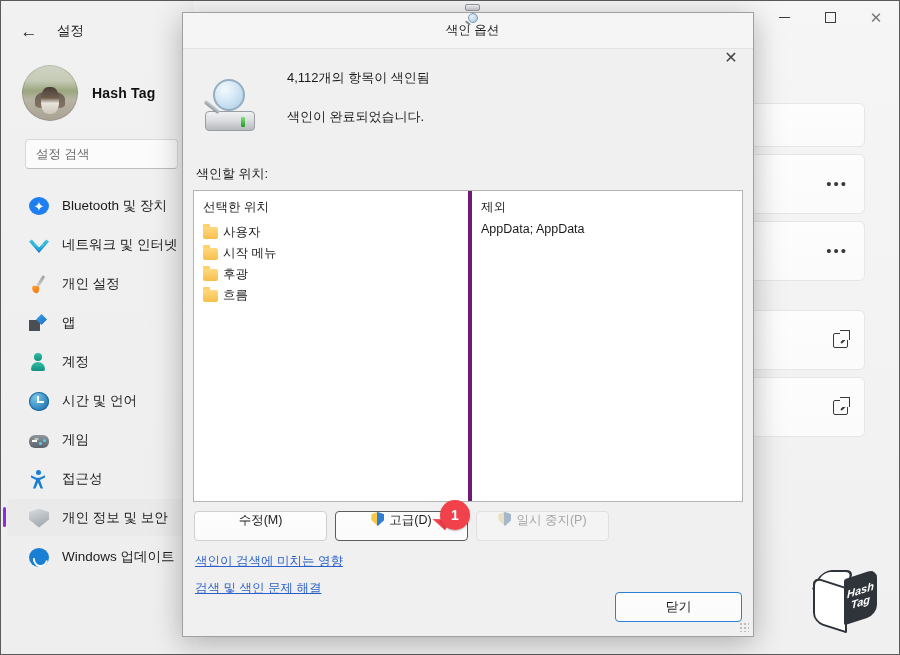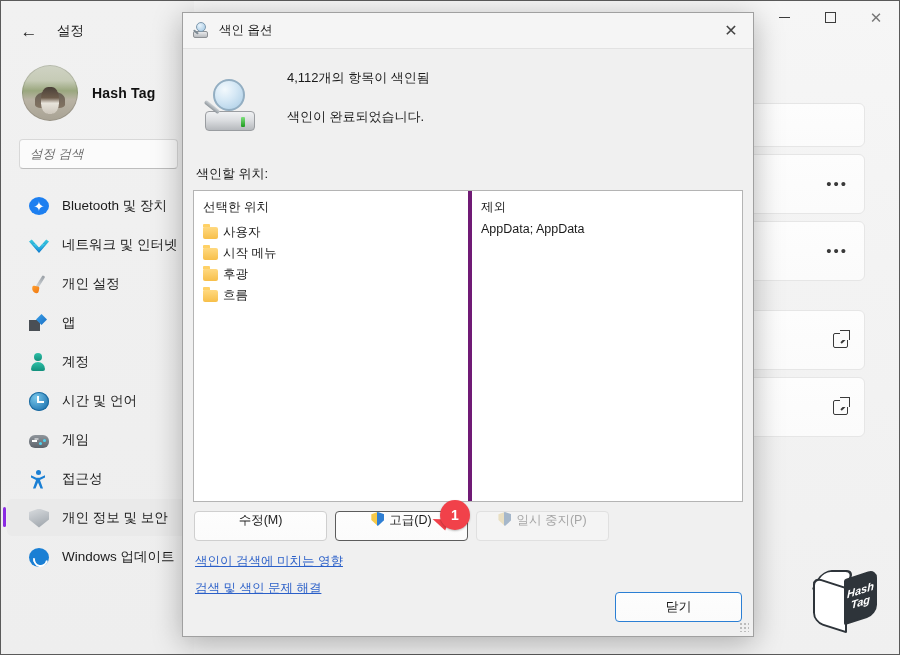--- a/index.html
+++ b/index.html
@@ -67,21 +67,21 @@
   .avatar::before{
     content:"";
     position:absolute; left:24%; top:46%;
     width:52%; height:30%;
     background: linear-gradient(180deg,#5a5048,#7a6a58);
     border-radius: 50% 50% 20% 20%;
     opacity:.85;
   }
   .profile-name { font-size: 14px; font-weight: 700; color: #111; letter-spacing: .2px; }
 
-  .search-wrap { padding: 0 16px 0 18px; font-style: italic; }
+  .search-wrap { padding: 0 16px 0 24px; }
   .search-box {
     height: 30px; width: 100%;
     background: #fbfbfb;
     border: 1px solid #d8d8d8;
     border-bottom-color:#bdbdbd;
     border-radius: 4px;
     display: flex; align-items: center;
     padding: 0 10px;
     font-size: 12.5px; color: #6a6a6a;
   }
@@ -230,20 +230,21 @@
     font-family: "Liberation Sans","DejaVu Sans",sans-serif;
     display: flex; flex-direction: column;
   }
   .dlg-title {
     height: 36px;
     background: #f5f5f5;
     border-bottom: 1px solid #e2e2e2;
     display: flex; align-items: center;
     padding-left: 9px;
     gap: 9px;
+    flex-direction: column;
   }
   .dlg-ico {
     width: 18px; height: 18px; position: relative;
   }
   .dlg-ico .drive{
     position:absolute; left:1px; bottom:2px; width:15px; height:7px; border-radius:2px;
     background:linear-gradient(180deg,#e9eaec,#b9bcc0); border:1px solid #8e9195;
   }
   .dlg-ico .lens{
     position:absolute; left:4px; top:0px; width:10px; height:10px; border-radius:50%;

